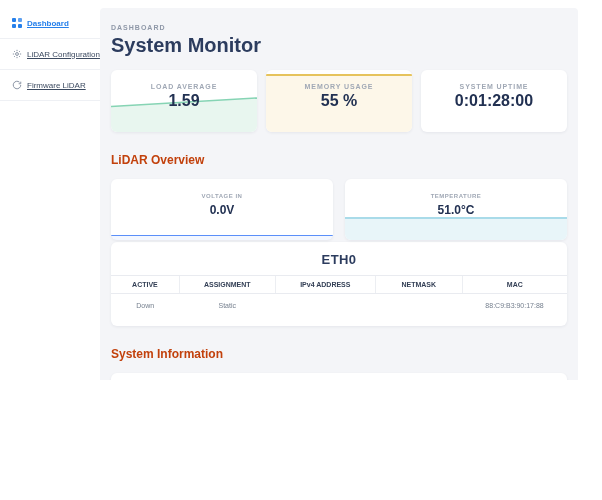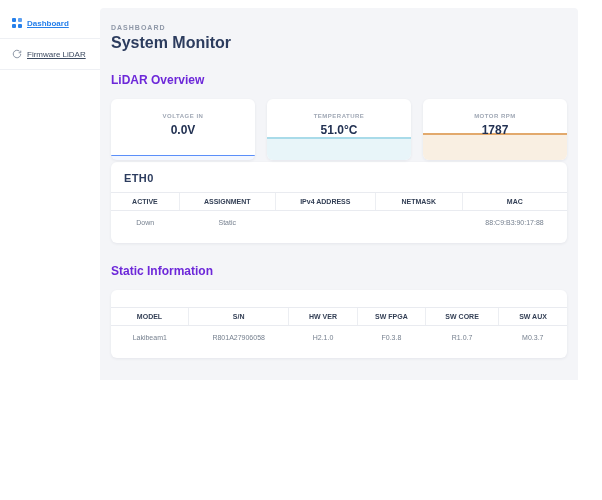--- a/index.html
+++ b/index.html
@@ -12,22 +12,22 @@
   .nav-item .ico { width:10px; height:10px; flex:0 0 10px; display:flex; align-items:center; justify-content:center; color:#8a94a4; }
   .nav-item .lbl { font-size:8px; color:#3c4a60; text-decoration:underline; white-space:nowrap; }
   .nav-item.active .lbl { color:#2680eb; font-weight:bold; }
   .grid-ico { display:grid; grid-template-columns:4px 4px; grid-template-rows:4px 4px; gap:1.5px; }
   .grid-ico span { background:#2680eb; border-radius:1px; }
   .grid-ico span:nth-child(2){ background:#5ea0f0; }
 
   
   .main { position:absolute; left:100px; top:8px; width:478px; height:478px; background:#f4f5f8; border-radius:4px; padding:10px 11px; overflow:hidden; }
   .eyebrow { font-size:7px; font-weight:bold; letter-spacing:1px; color:#8f98a8; margin-top:6px; }
-  .page-title { font-size:16px; font-weight:bold; color:#2c3c5e; margin-top:3px; }
-  .section-title { font-size:12px; font-weight:bold; color:#6d28d9; margin-top:21px; margin-bottom:12px; }
+  .page-title { font-size:20px; font-weight:bold; color:#2c3c5e; margin-top:3px; }
+  .section-title { font-size:12px; font-weight:bold; color:#c2410c; margin-top:21px; margin-bottom:12px; }
 
   .card { background:#fff; border-radius:6px; box-shadow:0 1px 3px rgba(25,39,70,0.07); }
 
   
   .stat-row { display:flex; gap:9px; margin-top:13px; }
   .stat-card { flex:1; height:62px; position:relative; overflow:hidden; text-align:center; }
   .stat-card .s-label { position:relative; z-index:2; font-size:7px; font-weight:bold; letter-spacing:0.9px; color:#a0a8b5; margin-top:13px; }
   .stat-card .s-value { position:relative; z-index:2; font-size:16px; font-weight:bold; color:#223152; margin-top:2px; }
   .spark-svg { position:absolute; left:0; top:0; width:100%; height:100%; z-index:1; }
   .h-line { position:absolute; left:0; width:100%; height:2px; background:var(--accent); z-index:1; }
@@ -44,21 +44,21 @@
   .mini-card.m0 .h-line, .mini-card.m1 .h-line { top:91%; } 
   .mini-card.m0 .h-fill, .mini-card.m1 .h-fill { top:calc(91% + 1.5px); }
   .mini-card.m2 .h-line { top:40%; } .mini-card.m2 .h-fill { top:calc(40% + 1.5px); }
   .mini-card.m3 .h-line { top:63%; } .mini-card.m3 .h-fill { top:calc(63% + 1.5px); }
   .mini-card.m4 .h-line { top:56%; } .mini-card.m4 .h-fill { top:calc(56% + 1.5px); }
   .mini-card.m5 .h-line { top:56%; } .mini-card.m5 .h-fill { top:calc(56% + 1.5px); }
 
   
   .table-card { width:100%; overflow:hidden; }
   .nic-card { margin-top:2px; }
-  .group-label { font-size:11px; font-weight:bold; color:#2c3c5e; letter-spacing:0.4px; padding:10px 13px 8px; }
+  .group-label { font-size:13px; font-weight:bold; color:#2c3c5e; letter-spacing:0.4px; padding:10px 13px 8px;text-align:center; }
   .device-card { margin-top:2px; padding-top:17px; }
   table { width:100%; border-collapse:collapse; table-layout:fixed; }
   thead th { font-size:7px; font-weight:bold; color:#333f55; text-align:center; padding:5px 2px; border-top:1px solid #e9ebf0; border-bottom:1px solid #e9ebf0; border-left:1px solid #eceef2; white-space:nowrap; overflow:hidden; }
   thead th:first-child { border-left:none; }
   tbody td { font-size:7px; color:#76808f; text-align:center; padding:8px 2px 9px; white-space:nowrap; overflow:hidden; }
   .pad-bottom { height:8px; }
 </style>
 </head>
 <body>
 
@@ -72,55 +72,78 @@
             <span></span>
             <span></span>
             <span></span>
           </span>
       </span>
       <span class="lbl">Dashboard</span>
     </div>
     <div class="nav-item">
       <span class="ico">
         <svg width="10" height="10" viewBox="0 0 24 24" fill="none" stroke="#8a94a4" stroke-width="2.4">
+          <circle cx="12" cy="12" r="3.4"></circle>
+          <path d="M12 2v3M12 19v3M2 12h3M19 12h3M4.9 4.9l2.1 2.1M17 17l2.1 2.1M19.1 4.9L17 7M7 17l-2.1 2.1"></path>
+        </svg>
+      </span>
+      <span class="lbl">LiDAR Configuration</span>
+    </div>
+    <div class="nav-item">
+      <span class="ico">
+        <svg width="10" height="10" viewBox="0 0 24 24" fill="none" stroke="#8a94a4" stroke-width="2.4">
           <path d="M21 12a9 9 0 1 1-3-6.7"></path>
           <path d="M21 4v5h-5"></path>
         </svg>
       </span>
       <span class="lbl">Firmware LiDAR</span>
     </div>
   </aside>
 
   <main class="main">
 
     <div class="eyebrow">DASHBOARD</div>
     <div class="page-title">System Monitor</div>
 
+    <div class="stat-row">
+      <div class="card stat-card">
+        <svg class="spark-svg" viewBox="0 0 100 40" preserveAspectRatio="none">
+          <polygon points="0,23.5 100,18 100,40 0,40" fill="#e8f6ef"></polygon>
+          <polyline points="0,23.5 100,18" fill="none" stroke-width="1" stroke="#86d4b4"></polyline>
+        </svg>
+        <div class="s-label">LOAD AVERAGE</div>
+        <div class="s-value">1.59</div>
+      </div>
+      <div class="card stat-card memory" style="--accent: #e6c35c; --fill: #fdf7e9;">
+        <div class="h-line"></div>
+        <div class="h-fill"></div>
+        <div class="s-label">MEMORY USAGE</div>
+        <div class="s-value">55 %</div>
+      </div>
+      <div class="card stat-card">
+        <div class="s-label">SYSTEM UPTIME</div>
+        <div class="s-value">0:01:28:00</div>
+      </div>
+    </div>
 
     <div class="section-title">LiDAR Overview</div>
 
     <div class="mini-row">
       <div class="card mini-card m0" style="--accent: #5b8ff9; --fill: rgba(91,143,249,0.07);">
         <div class="h-fill"></div>
           <div class="h-line"></div>
         <div class="m-label">VOLTAGE IN</div>
         <div class="m-value">0.0V</div>
       </div>
       <div class="card mini-card m3" style="--accent: #a9dbe9; --fill: #e8f5f9;">
         <div class="h-fill"></div>
           <div class="h-line"></div>
         <div class="m-label">TEMPERATURE</div>
         <div class="m-value">51.0°C</div>
       </div>
-      <div class="card mini-card m5" style="--accent: #e2a96c; --fill: #f9efe2;">
-        <div class="h-fill"></div>
-          <div class="h-line"></div>
-        <div class="m-label">MOTOR RPM</div>
-        <div class="m-value">1787</div>
-      </div>
     </div>
 
 
     <div class="card table-card nic-card">
       <div class="group-label">ETH0</div>
       <table>
         <colgroup>
             <col style="width:15%">
             <col style="width:21%">
             <col style="width:22%">
@@ -142,21 +165,21 @@
             <td>Static</td>
             <td></td>
             <td></td>
             <td>88:C9:B3:90:17:88</td>
           </tr>
         </tbody>
       </table>
       <div class="pad-bottom"></div>
     </div>
 
-    <div class="section-title">Static Information</div>
+    <div class="section-title">System Information</div>
 
     <div class="card table-card device-card">
       <table>
         <colgroup>
             <col style="width:17%">
             <col style="width:22%">
             <col style="width:15%">
             <col style="width:15%">
             <col style="width:16%">
             <col style="width:15%">

